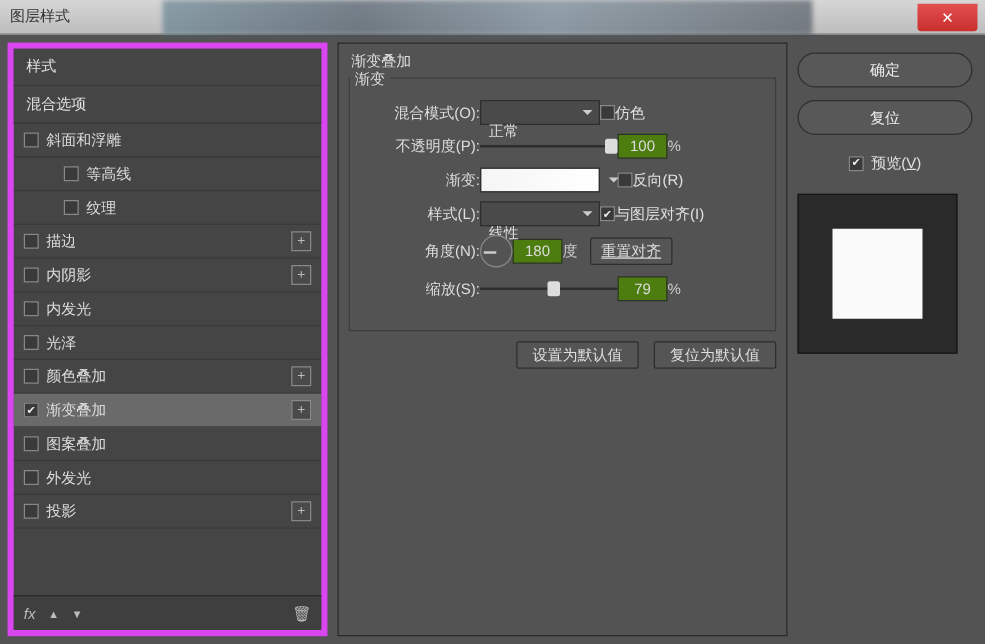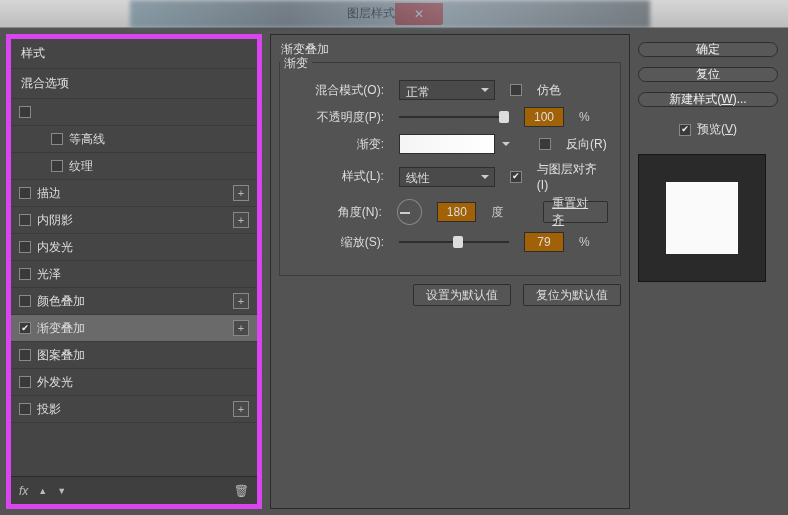--- a/index.html
+++ b/index.html
@@ -1,18 +1,18 @@
 <!DOCTYPE html>
 <html><head>
 <meta charset="utf-8">
 <style>
 * { box-sizing: border-box; margin: 0; padding: 0; font-family: "Microsoft YaHei", Arial, sans-serif; font-size: 12px; }
 body { background: #535353; width: 788px; height: 515px; overflow: hidden; color: #e0e0e0; }
 
-.titlebar { height: 28px; background: linear-gradient(#d6d6d6, #bdbdbd); display: flex; align-items: center; justify-content: center; border-bottom: 1px solid #888; position: relative; }
+.titlebar { height: 28px; background: linear-gradient(#d6d6d6, #bdbdbd); display: flex; align-items: center; justify-content: space-between; border-bottom: 1px solid #888; position: relative; }
 .titlebar .title { padding-left: 8px; color: #333; font-size: 12px; }
 .titlebar .blur { position: absolute; left: 130px; top: 0; height: 28px; width: 520px; background: linear-gradient(90deg, #5a7a8a 0%, #3a4a5a 30%, #6b8090 60%, #404b55 100%); opacity: 0.6; filter: blur(2px); }
 .close-btn { width: 48px; height: 22px; background: linear-gradient(#e34f4f, #c92f2f); display: flex; align-items: center; justify-content: center; color: #fff; margin-right: 6px; margin-top: 0; border-radius: 0 0 3px 3px; cursor: pointer; }
 
 .body-area { display: flex; height: 487px; padding: 6px; gap: 8px; }
 
 .sidebar { width: 256px; display: flex; flex-direction: column; border: 5px solid #d946ef; background: #454545; }
 .sidebar-header { padding: 6px 10px; background: #454545; border-bottom: 1px solid #3a3a3a; }
 .sidebar-subheader { padding: 6px 10px; background: #454545; border-bottom: 1px solid #3a3a3a; }
 .sidebar-list { flex: 1; overflow: auto; }
@@ -24,39 +24,39 @@
 .sb-label { flex: 1; color: #ddd; }
 .plus { width: 16px; height: 16px; border: 1px solid #888; display: flex; align-items: center; justify-content: center; color: #bbb; font-size: 11px; cursor: pointer; background: #4a4a4a; }
 .sidebar-footer { height: 28px; background: #3f3f3f; border-top: 1px solid #2a2a2a; display: flex; align-items: center; padding: 0 8px; gap: 10px; color: #bbb; }
 .sidebar-footer .spacer { flex: 1; }
 .ico { cursor: pointer; font-style: italic; }
 
 .center { flex: 1; border: 1px solid #2a2a2a; background: #535353; padding: 4px 8px; }
 .section-title { color: #ddd; margin: 2px 0 4px 2px; }
 .group { border: 1px solid #3c3c3c; padding: 10px 12px 16px 12px; margin-bottom: 8px; position: relative; }
 .group-legend { position: absolute; top: -8px; left: 0; background: #535353; padding: 0 4px; color: #ddd; }
-.row { display: flex; align-items: center; margin: 7px 0; gap: 15px; }
+.row { display: flex; align-items: center; margin: 7px 0; gap: 0; }
 .row .lbl { width: 92px; text-align: right; color: #ddd; }
-.select { background: #4a4a4a; border: 1px solid #2e2e2e; color: #ddd; height: 20px; padding: 4px 18px 0 6px; position: relative; min-width: 96px; display: inline-flex; align-items: center; cursor: pointer; }
+.select { background: #4a4a4a; border: 1px solid #2e2e2e; color: #ddd; height: 20px; padding: 16px 18px 0 6px; position: relative; min-width: 96px; display: inline-flex; align-items: flex-start; cursor: pointer; }
 .select::after { content: ""; position: absolute; right: 5px; top: 7px; border: 4px solid transparent; border-top-color: #ccc; }
 .slider { position: relative; width: 110px; height: 14px; }
 .slider .track { position: absolute; top: 6px; left: 0; right: 0; height: 2px; background: #2e2e2e; }
 .slider .thumb { position: absolute; top: 1px; width: 10px; height: 12px; background: #ddd; border-radius: 2px; }
-.numbox { width: 40px; height: 20px; background: #a16207; border: 1px solid #2e2e2e; color: #ddd; display: inline-flex; align-items: center; justify-content: center; }
+.numbox { width: 40px; height: 20px; background: #4d7c0f; border: 1px solid #2e2e2e; color: #ddd; display: inline-flex; align-items: center; justify-content: center; }
 .unit { color: #ccc; }
 .gradient-preview { width: 96px; height: 20px; background: linear-gradient(90deg, #f5f5f5, #fff); border: 1px solid #2e2e2e; cursor: pointer; position: relative; }
 .gradient-preview::after { content: ""; position: absolute; right: -16px; top: 7px; border: 4px solid transparent; border-top-color: #ccc; }
 .angle-dial { width: 26px; height: 26px; border: 1px solid #888; border-radius: 50%; position: relative; background: #535353; cursor: pointer; }
 .angle-dial::after { content: ""; position: absolute; width: 10px; height: 1.5px; background: #ccc; top: 12px; left: 2px; }
 .btn { background: #555; border: 1px solid #2e2e2e; border-radius: 2px; color: #ddd; height: 22px; padding: 0 12px; display: inline-flex; align-items: center; cursor: pointer; }
 .btn.sm { padding: 0 8px; text-decoration: underline; }
 .btn-row { display: flex; justify-content: flex-end; gap: 12px; margin-top: 0; }
 
 .right-col { width: 144px; display: flex; flex-direction: column; gap: 10px; padding: 8px 4px 0 0; align-items: stretch; }
-.pill { background: #585858; border: 1px solid #2e2e2e; border-radius: 14px; height: 15px; display: flex; align-items: center; justify-content: center; color: #eee; cursor: pointer; }
+.pill { background: #585858; border: 1px solid #2e2e2e; border-radius: 14px; height: 28px; display: flex; align-items: center; justify-content: center; color: #eee; cursor: pointer; }
 .preview-row { display: flex; align-items: center; justify-content: center; gap: 6px; margin-top: 4px; }
 .preview-box { margin-top: 6px; width: 128px; height: 128px; background: #2a2a2a; border: 1px solid #151515; display: flex; align-items: center; justify-content: center; }
 .preview-box .inner { width: 72px; height: 72px; background: #fafafa; }
 .u { text-decoration: underline; }
 </style>
 </head>
 <body>
 
 <div class="titlebar">
   <span class="title">图层样式</span>
@@ -71,20 +71,21 @@
   <div class="sidebar">
     <div class="sidebar-header">
       <span>样式</span>
     </div>
     <div class="sidebar-subheader">
       <span>混合选项</span>
     </div>
     <div class="sidebar-list" id="sidebar-list">
         <div class="sb-item">
           <span class="cb"></span>
+          <span class="sb-label">斜面和浮雕</span>
         </div>
         <div class="sb-item indent">
           <span class="cb"></span>
           <span class="sb-label">等高线</span>
         </div>
         <div class="sb-item indent">
           <span class="cb"></span>
           <span class="sb-label">纹理</span>
         </div>
         <div class="sb-item">
@@ -211,23 +212,20 @@
     </div>
   </div>
 
   <div class="right-col">
     <div class="pill">
       <span>确定</span>
     </div>
     <div class="pill">
       <span>复位</span>
     </div>
-    <div class="pill">
-      <span><span>新建样式(</span><span class="u">W</span><span>)...</span></span>
-    </div>
     <div class="preview-row">
       <span class="cb checked"></span>
       <span><span>预览(</span><span class="u">V</span><span>)</span></span>
     </div>
     <div class="preview-box">
       <div class="inner"></div>
     </div>
   </div>
 
 </div>

